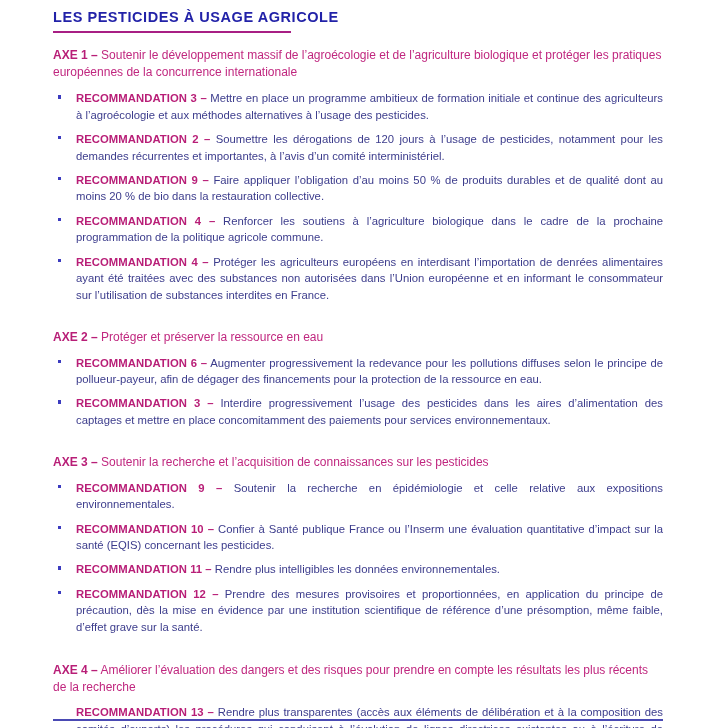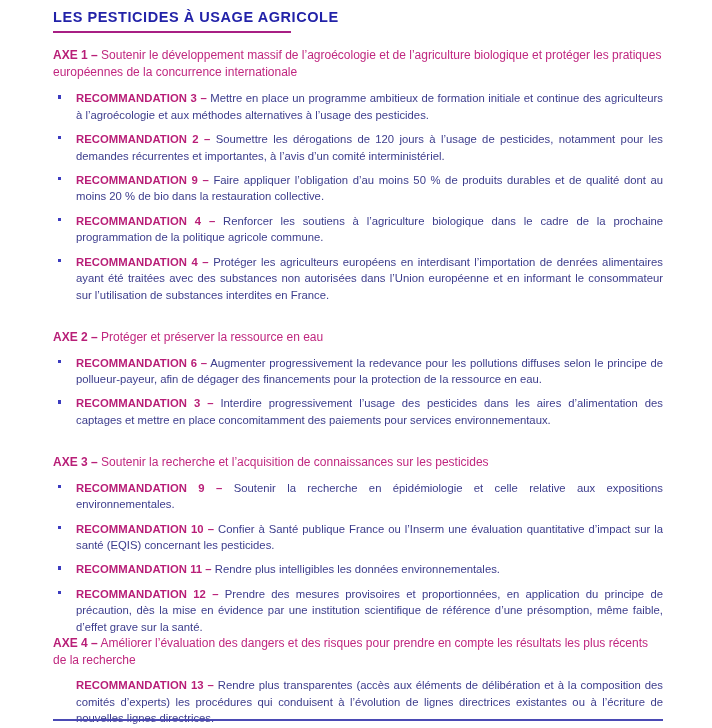--- a/index.html
+++ b/index.html
@@ -53,21 +53,21 @@
     line-height: 1.38;
     margin: 0;
   }
   .axe .axe-label {
     font-weight: bold;
     color: #b81e77;
   }
   .axe-1 { margin-top: 14px; }
   .axe-2 { margin-top: 26px; }
   .axe-3 { margin-top: 26px; }
-  .axe-4 { }
+  .axe-4 { margin-top: 27px; }
 
   
   ul.recos {
     list-style: none;
     margin: 0;
     padding: 0;
   }
   ul.recos.first { margin-top: 10px; }
   ul.recos.tight { margin-top: 9px; }
 

